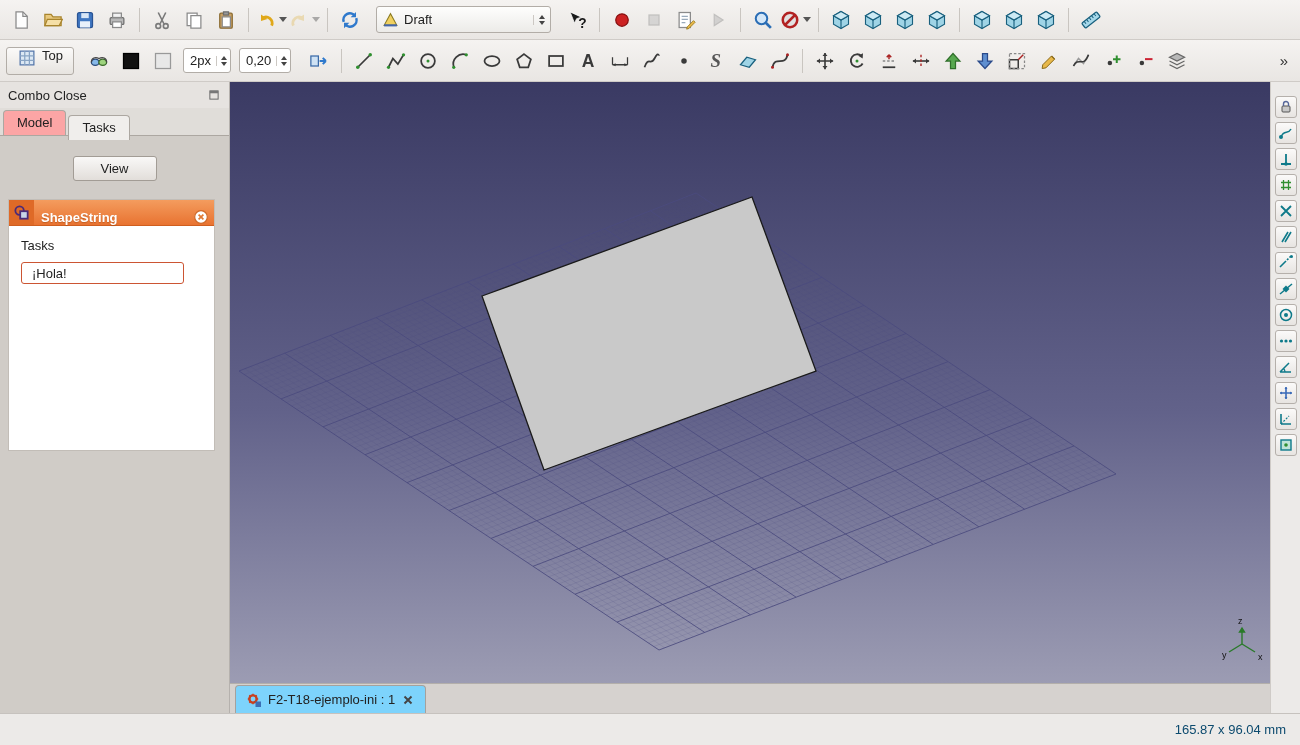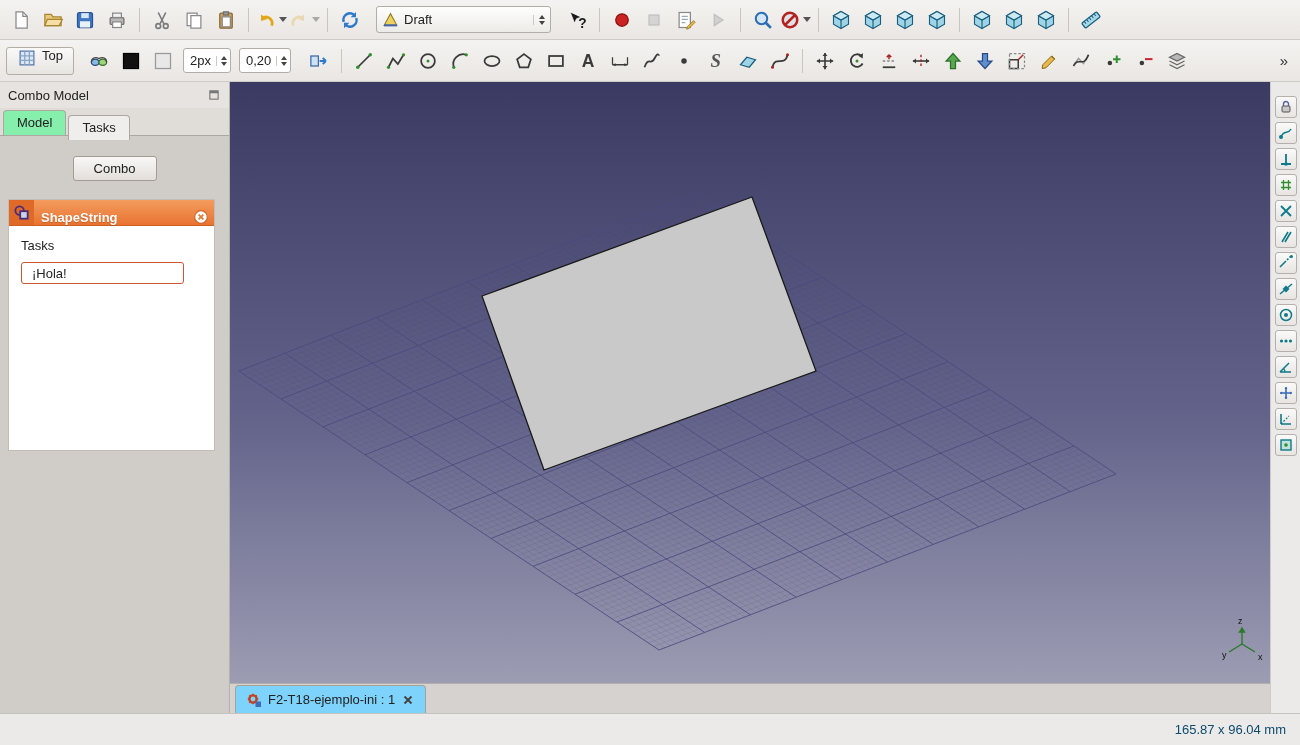--- a/index.html
+++ b/index.html
@@ -30,21 +30,21 @@
 
   
   .main { flex:1 1 auto; display:flex; min-height:0; }
 
   
   .left-panel { width:230px; flex:0 0 auto; background:#e6e3e0; border-right:1px solid #b5b1ad; display:flex; flex-direction:column; }
   .combo-head { height:26px; display:flex; align-items:center; padding:0 8px; }
   .float-btn { margin-left:auto; width:14px; height:14px; display:flex; align-items:center; justify-content:center; }
   .float-btn svg { width:12px; height:12px; }
   .tab-strip { display:flex; padding:2px 3px 0 3px; border-bottom:1px solid #aca7a1; background:#e0ddd9; align-items:flex-end; }
-  .ctab { padding:4px 13px 5px 13px; border:1px solid #aca7a1; border-bottom:none; border-radius:4px 4px 0 0; background:#86efac; margin-right:2px; position:relative; }
+  .ctab { padding:4px 13px 5px 13px; border:1px solid #aca7a1; border-bottom:none; border-radius:4px 4px 0 0; background:#fca5a5; margin-right:2px; position:relative; }
   .ctab.active { background:#f0eeec; top:5px; }
   .tasks-area { flex:1; background:#d0ccc7; padding-top:20px; display:flex; flex-direction:column; overflow:hidden; }
   .close-btn { align-self:center; width:84px; height:25px; background:linear-gradient(#f9f8f7,#e2deda); border:1px solid #a29c95; border-radius:3px; display:flex; align-items:center; justify-content:center; }
   .task-card { margin:18px 14px 0 8px; background:#fff; border:1px solid #c2bdb7; height:252px; display:flex; flex-direction:column; }
   .task-head { height:26px; display:flex; align-items:flex-end; background:linear-gradient(#f49c5e,#e87331); border-bottom:1px solid #cf5e1f; }
   .task-head-icon { width:25px; height:25px; background:#df6a27; display:flex; align-items:center; justify-content:center; flex:0 0 auto; }
   .task-head-icon svg { width:17px; height:17px; }
   .task-title { color:#fff; font-weight:bold; margin-left:7px; text-shadow:0 1px 1px rgba(120,50,0,.35); }
   .task-close { margin-left:auto; margin-right:5px; display:flex; }
   .task-close svg { width:16px; height:16px; }
@@ -586,36 +586,36 @@
           </span>
         </div>
       </div>
     <div class="overflow">»</div>
   </div>
 
   <div class="main">
 
     <div class="left-panel">
       <div class="combo-head">
-        <span>Combo Model</span>
+        <span>Combo Close</span>
         <span class="float-btn">
             <span class="ticon">
               <svg viewBox="0 0 16 16">
                 <rect x="2.5" y="2.5" width="11" height="11" fill="none" stroke="#666" stroke-width="1.3"></rect>
                 <rect x="2.5" y="2.5" width="11" height="3.2" fill="#777"></rect>
               </svg>
             </span>
           </span>
       </div>
       <div class="tab-strip">
         <div class="ctab">Model</div>
         <div class="ctab active">Tasks</div>
       </div>
       <div class="tasks-area">
-        <div class="close-btn">Combo</div>
+        <div class="close-btn">View</div>
         <div class="task-card">
           <div class="task-head">
             <span class="task-head-icon">
                 <span class="ticon">
                   <svg viewBox="0 0 16 16">
                     <circle cx="6.2" cy="6.2" r="4" fill="none" stroke="#4a2a7a" stroke-width="1.7"></circle>
                     <rect x="6.8" y="6.8" width="7" height="7" fill="#c8d4e8" stroke="#4a2a7a" stroke-width="1.7"></rect>
                   </svg>
                 </span>
               </span>

